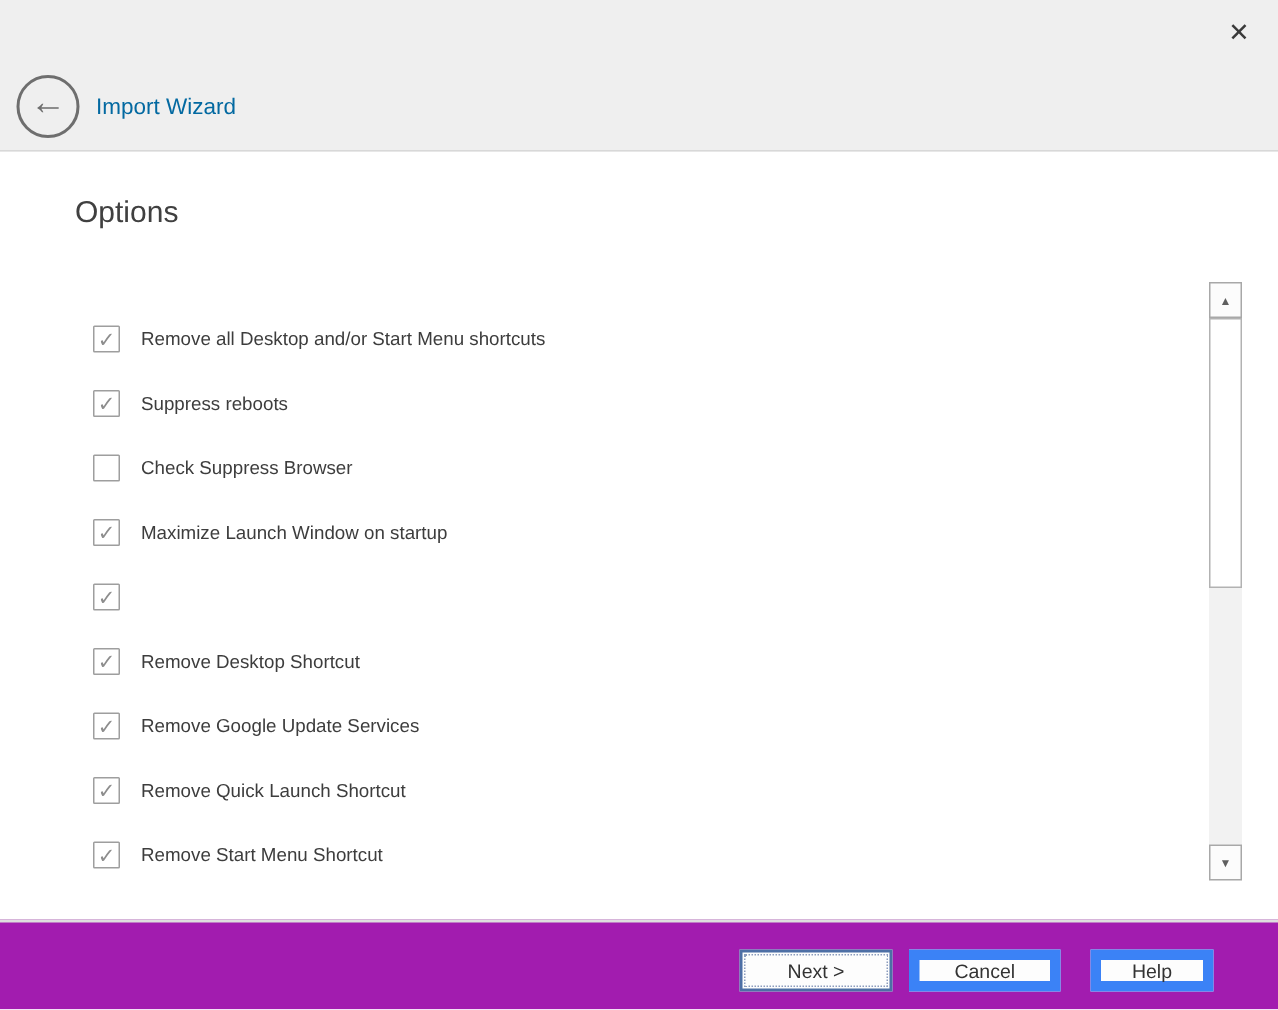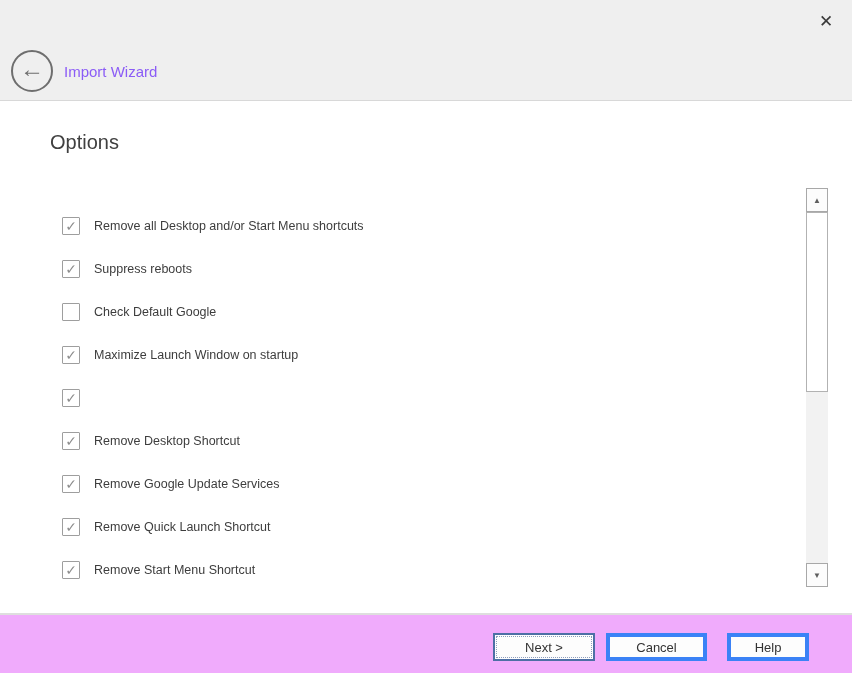--- a/index.html
+++ b/index.html
@@ -47,21 +47,21 @@
     cursor: pointer;
     user-select: none;
   }
   .back-button .arrow-glyph { position: relative; top: -2px; }
   .header-title {
     position: absolute;
     left: 64px; top: 50px;
     height: 42px;
     display: flex; align-items: center;
     font-size: 15px;
-    color: #8b5cf6;
+    color: #0369a1;
     text-align: right;
   }
 
   
   .page-heading {
     position: absolute;
     left: 50px; top: 131px;
     font-size: 20px;
     font-weight: 400;
     color: #404040;
@@ -127,29 +127,29 @@
     width: 22px; height: 180px;
     background: #ffffff;
     border: 1px solid #b2b2b2;
   }
 
   
   .footer {
     position: absolute;
     left: 0; top: 613px;
     width: 100%; height: 60px;
-    background: #f0abfc;
+    background: #a21caf;
     border-top: 2px solid #dedede;
   }
   .btn {
     position: absolute;
     top: 18px;
     height: 28px;
     background: #fdfdfd;
-    border: 4px solid #3b82f6;
+    border: 7px solid #3b82f6;
     font-family: "Liberation Sans", sans-serif;
     font-size: 13px;
     color: #333333;
     display: flex; align-items: center; justify-content: center;
     cursor: pointer;
   }
   .btn-next {
     left: 493px; width: 102px;
     border: 2px solid #4d6fa5;
     outline: 1px dotted #8b9cbd;
@@ -178,21 +178,21 @@
         <div class="option-row">
     <span class="checkbox">✓</span>
     <span class="option-label">Remove all Desktop and/or Start Menu shortcuts</span>
   </div>
         <div class="option-row">
     <span class="checkbox">✓</span>
     <span class="option-label">Suppress reboots</span>
   </div>
         <div class="option-row">
     <span class="checkbox"></span>
-    <span class="option-label">Check Default Google</span>
+    <span class="option-label">Check Suppress Browser</span>
   </div>
         <div class="option-row">
     <span class="checkbox">✓</span>
     <span class="option-label">Maximize Launch Window on startup</span>
   </div>
         <div class="option-row">
     <span class="checkbox">✓</span>
   </div>
         <div class="option-row">
     <span class="checkbox">✓</span>

